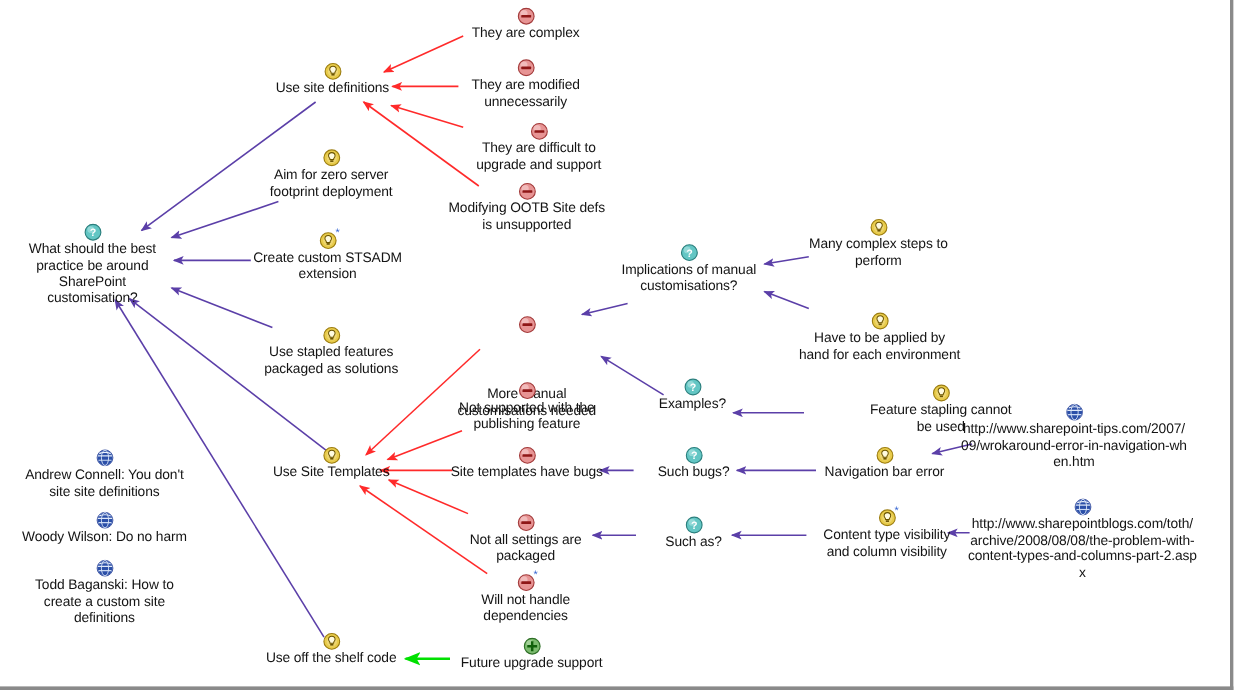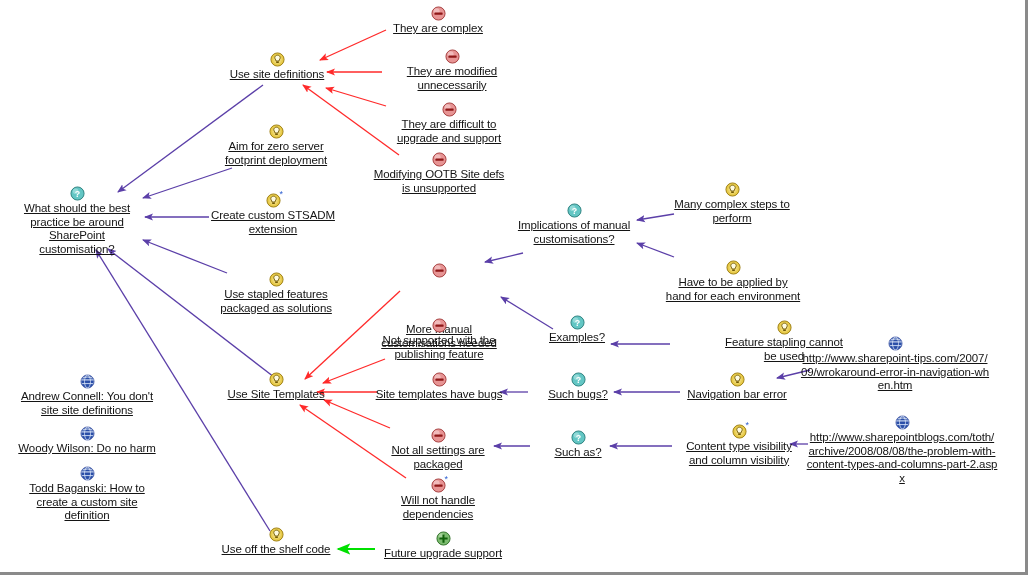--- a/index.html
+++ b/index.html
@@ -36,21 +36,20 @@
     align-items: center;
     text-align: center;
     font-size: 11.5px;
     line-height: 13.5px;
     color: #141414;
     cursor: default;
   }
   .node .label {
     white-space: pre-line;
     letter-spacing: -0.1px;
-    text-decoration: underline;
   }
   .icon-wrap {
     position: relative;
     height: 15px;
     width: 15px;
     margin-bottom: 1px;
   }
   .ic {
     display: block;
     width: 15px;
@@ -198,21 +197,21 @@
       <div class="node" style="left: 382px; top: 6px; width: 112px;">
         <div class="icon-wrap">
           <svg class="ic" viewBox="0 0 16 16">
             <circle cx="8" cy="8" r="7" fill="#e79494" stroke="#a33b3b" stroke-width="1"></circle>
             <circle cx="6" cy="5.6" r="3.2" fill="#f6d0d0" opacity="0.65"></circle>
             <rect x="3.6" y="6.9" width="8.8" height="2.3" rx="0.5" fill="#8f1717"></rect>
           </svg>
         </div>
         <div class="label">They are complex</div>
       </div>
-      <div class="node" style="left: 397px; top: 49px; width: 110px;">
+      <div class="node" style="left: 383px; top: 49px; width: 110px;">
         <div class="icon-wrap">
           <svg class="ic" viewBox="0 0 16 16">
             <circle cx="8" cy="8" r="7" fill="#e79494" stroke="#a33b3b" stroke-width="1"></circle>
             <circle cx="6" cy="5.6" r="3.2" fill="#f6d0d0" opacity="0.65"></circle>
             <rect x="3.6" y="6.9" width="8.8" height="2.3" rx="0.5" fill="#8f1717"></rect>
           </svg>
         </div>
         <div class="label">They are modified
 unnecessarily</div>
       </div>
@@ -468,16 +467,16 @@
             <circle cx="8" cy="8" r="7" fill="#f1f4fb" stroke="#32489b" stroke-width="0.8"></circle>
             <path d="M1.3 8a6.7 6.7 0 0 1 13.4 0 6.7 6.7 0 0 1-13.4 0z" fill="#2b4fa8"></path>
             <path d="M1.6 6.3h12.8" stroke="#dfe8f8" stroke-width="1.1"></path>
             <path d="M2.2 10.2h11.6" stroke="#c9d8f2" stroke-width="1"></path>
             <ellipse cx="8" cy="8" rx="3.2" ry="6.8" fill="none" stroke="#dbe6f8" stroke-width="0.8"></ellipse>
             <path d="M3 4.4c1.6-1.6 8.4-1.6 10 0" fill="none" stroke="#eef3fc" stroke-width="1"></path>
           </svg>
         </div>
         <div class="label">Todd Baganski: How to
 create a custom site
-definition</div>
+definitions</div>
       </div>
     </div>
 </div>
 
 </body></html>

